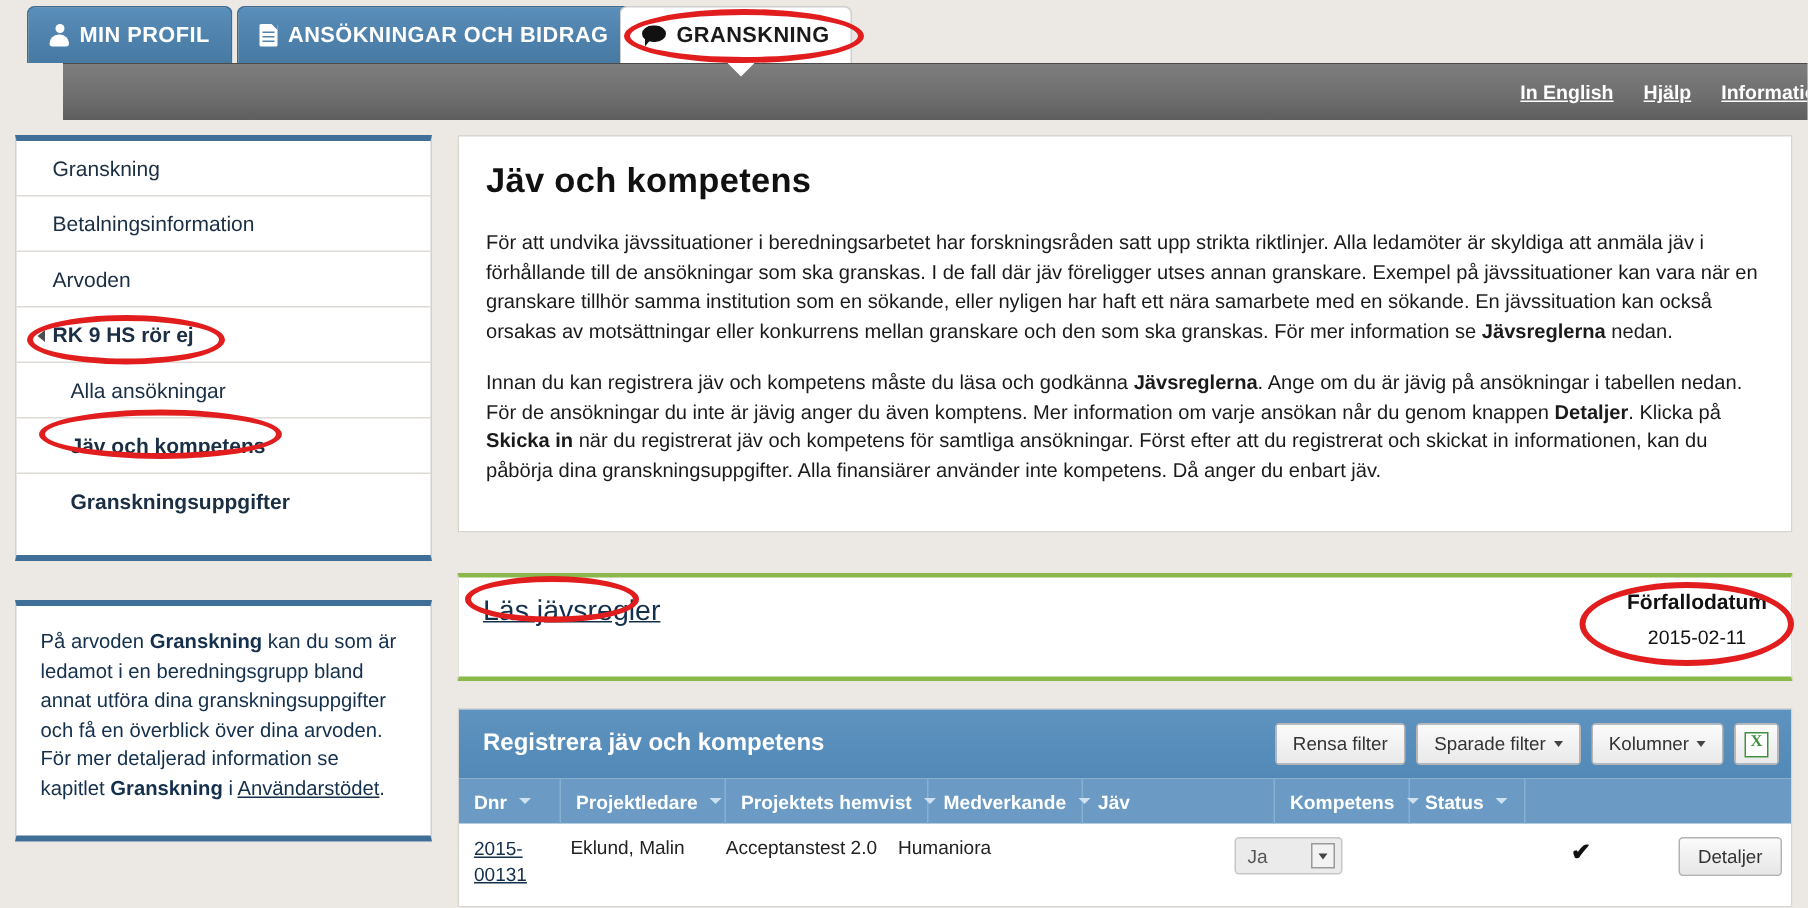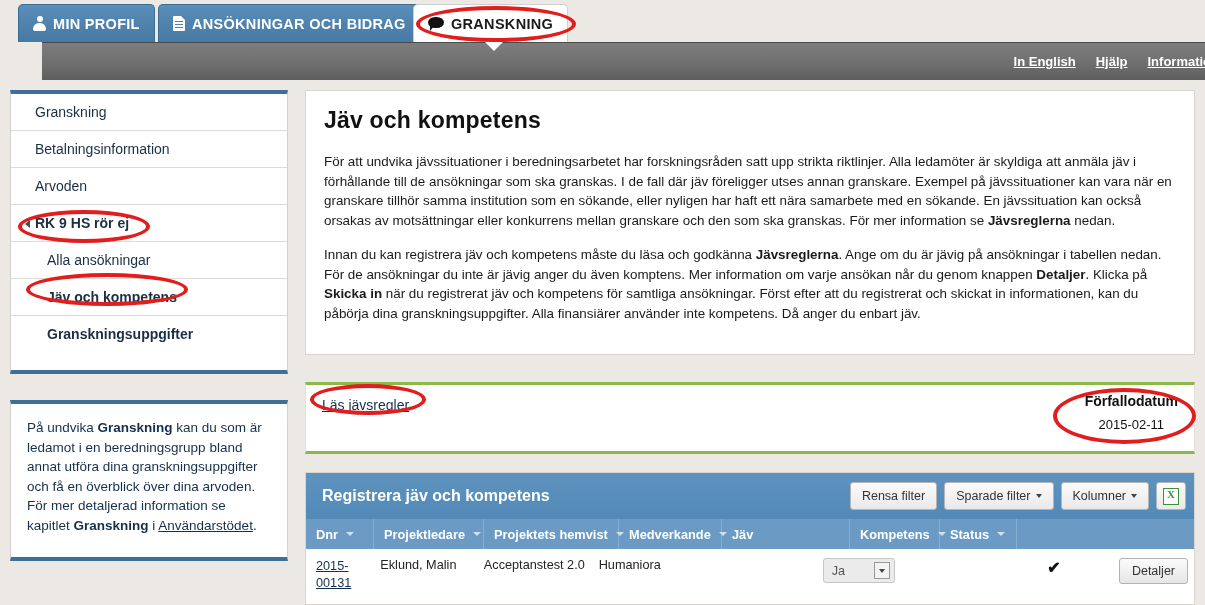--- a/index.html
+++ b/index.html
@@ -139,21 +139,21 @@
 
   
   #rulepanel {
     position: absolute; left: 305px; top: 382px; width: 890px; height: 72px;
     background: #fff;
     border-top: 3px solid #8cb84b; border-bottom: 3px solid #8cb84b;
     border-left: 1px solid #e3e0db; border-right: 1px solid #e3e0db;
   }
   #rule-link {
     position: absolute; left: 16px; top: 12px;
-    font-size: 14px; color: #14304d; text-decoration: underline; cursor: pointer;
+    font-size: 19px; color: #14304d; text-decoration: underline; cursor: pointer;
   }
   #due { position: absolute; right: 16px; top: 8px; text-align: center; }
   #due .lbl  { font-size: 14px; font-weight: bold; color: #111; }
   #due .val  { font-size: 13px; color: #111; margin-top: 8px; }
 
   
   #tablepanel {
     position: absolute; left: 305px; top: 472px; width: 890px; height: 133px;
     background: #fff; border: 1px solid #d8d5d0;
   }
@@ -265,21 +265,21 @@
     <div class="nav-item group">
       <span class="tri"></span>
       <span>RK 9 HS rör ej</span>
     </div>
     <div class="nav-item sub"><span>Alla ansökningar</span></div>
     <div class="nav-item bold"><span>Jäv och kompetens</span></div>
     <div class="nav-item sub"><span>Granskningsuppgifter</span></div>
   </div>
 
   <div id="infobox">
-    <span>På undvika </span><b>Granskning</b><span> kan du som är ledamot i en beredningsgrupp bland annat utföra dina granskningsuppgifter och få en överblick över dina arvoden. För mer detaljerad information se kapitlet </span><b>Granskning</b><span> i </span><a>Användarstödet</a><span>.</span>
+    <span>På arvoden </span><b>Granskning</b><span> kan du som är ledamot i en beredningsgrupp bland annat utföra dina granskningsuppgifter och få en överblick över dina arvoden. För mer detaljerad information se kapitlet </span><b>Granskning</b><span> i </span><a>Användarstödet</a><span>.</span>
   </div>
 
   <div id="main">
     <h1>Jäv och kompetens</h1>
     <p><span>För att undvika jävssituationer i beredningsarbetet har forskningsråden satt upp strikta riktlinjer. Alla ledamöter är skyldiga att anmäla jäv i förhållande till de ansökningar som ska granskas. I de fall där jäv föreligger utses annan granskare. Exempel på jävssituationer kan vara när en granskare tillhör samma institution som en sökande, eller nyligen har haft ett nära samarbete med en sökande. En jävssituation kan också orsakas av motsättningar eller konkurrens mellan granskare och den som ska granskas. För mer information se </span><b>Jävsreglerna</b><span> nedan.</span></p>
     <p><span>Innan du kan registrera jäv och kompetens måste du läsa och godkänna </span><b>Jävsreglerna</b><span>. Ange om du är jävig på ansökningar i tabellen nedan. För de ansökningar du inte är jävig anger du även komptens. Mer information om varje ansökan når du genom knappen </span><b>Detaljer</b><span>. Klicka på </span><b>Skicka in</b><span> när du registrerat jäv och kompetens för samtliga ansökningar. Först efter att du registrerat och skickat in informationen, kan du påbörja dina granskningsuppgifter. Alla finansiärer använder inte kompetens. Då anger du enbart jäv.</span></p>
   </div>
 
   <div id="rulepanel">
     <a id="rule-link">Läs jävsregler</a>

